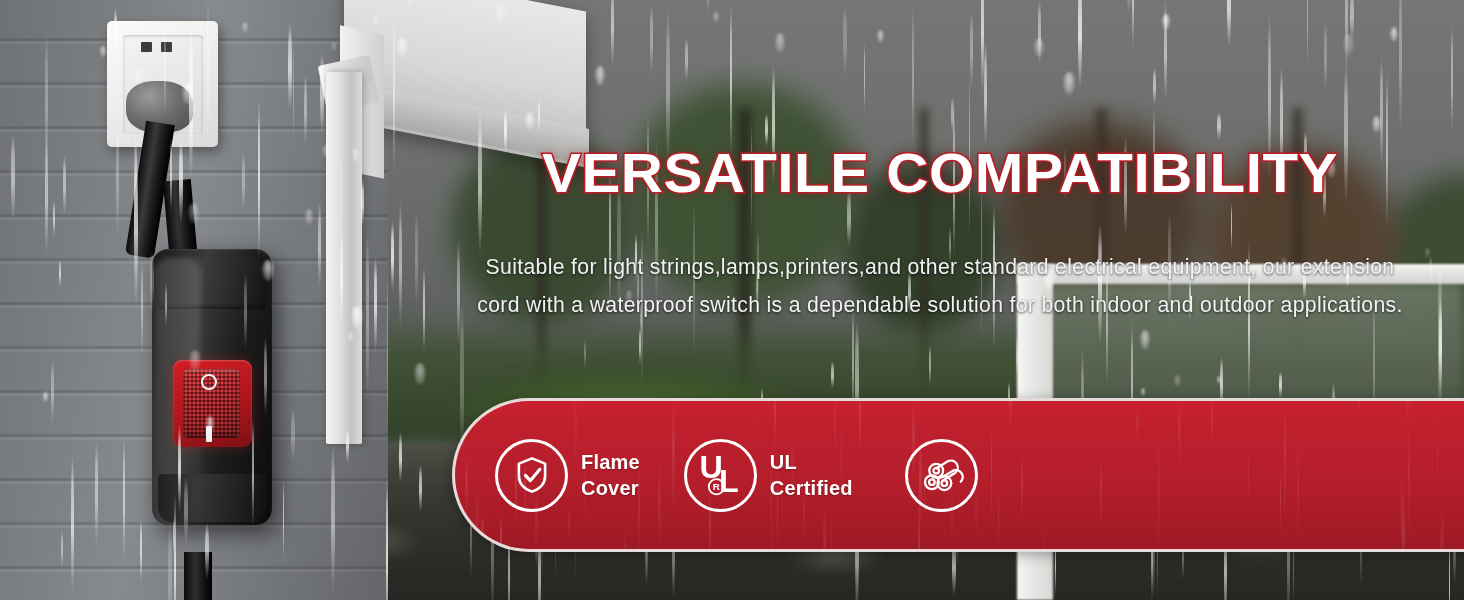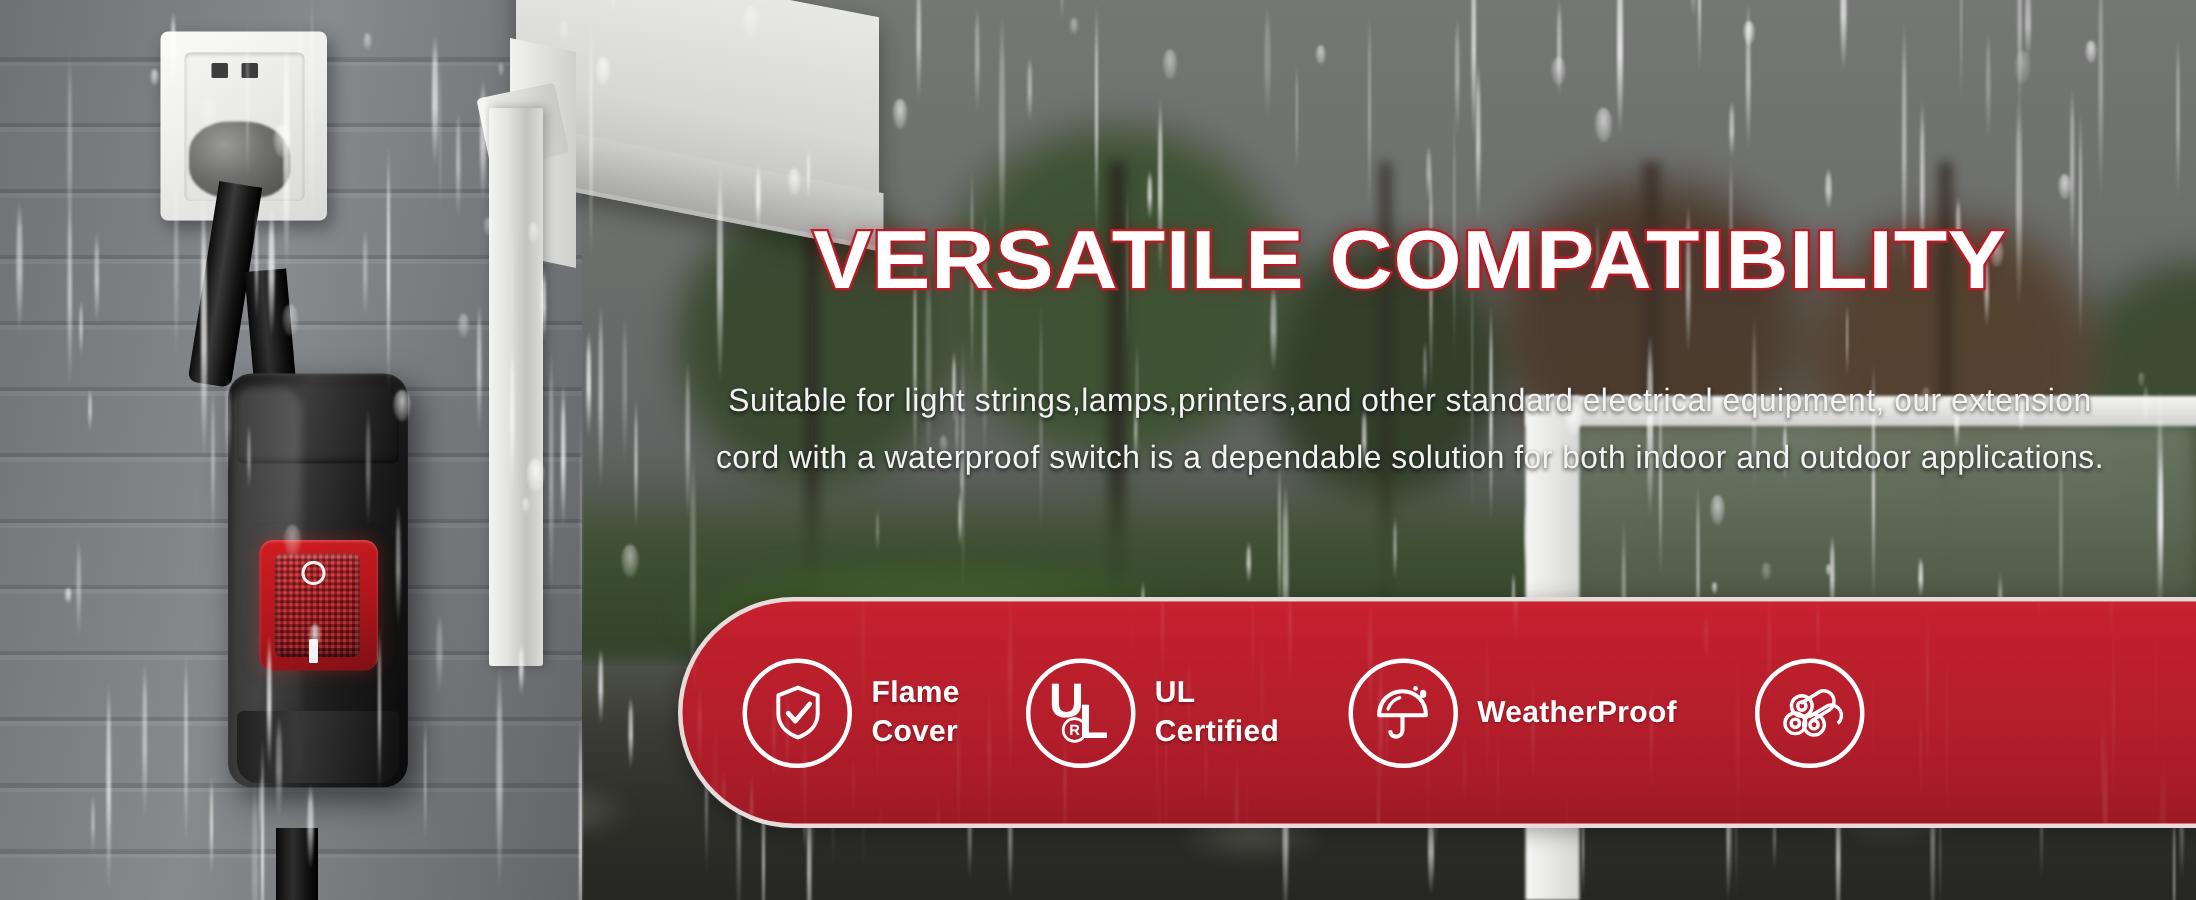--- a/index.html
+++ b/index.html
@@ -680,32 +680,20 @@
               <text x="8" y="32" class="ul-txt" fill="#fff" font-size="36" font-weight="700" font-family="Liberation Sans, sans-serif">U</text>
               <text x="30" y="48" fill="#fff" font-size="36" font-weight="700" font-family="Liberation Sans, sans-serif">L</text>
               <circle cx="27" cy="42" r="8.5" stroke="#fff" stroke-width="2" fill="none"></circle>
               <text x="23" y="46" fill="#fff" font-size="11" font-weight="700" font-family="Liberation Sans, sans-serif">R</text>
             </svg>
           </div>
           <div class="badge-label">UL
 Certified</div>
         </div>
 
-        <div class="feature f3">
-          <div class="badge-ring">
-            <svg width="44" height="44" viewBox="0 0 48 48" fill="none" aria-hidden="true">
-              <path d="M7 26 C7 15.5 14.6 8.5 24 8.5 C33.4 8.5 41 15.5 41 26 Z" stroke="#fff" stroke-width="3" stroke-linejoin="round" fill="none"></path>
-              <path d="M24 26 V36.5 C24 39.6 21.8 41.5 19.4 41.5 C17.3 41.5 15.6 40.1 15.2 38.2" stroke="#fff" stroke-width="3" stroke-linecap="round" fill="none"></path>
-              <path d="M13.5 21.5 C15.2 17 18.3 14.2 22 13.2" stroke="#fff" stroke-width="2.4" stroke-linecap="round" fill="none"></path>
-              <ellipse cx="39" cy="10.5" rx="2.3" ry="3" fill="#fff"></ellipse>
-              <circle cx="33.5" cy="6.5" r="1.7" fill="#fff"></circle>
-            </svg>
-          </div>
-          <div class="badge-label wide">WeatherProof</div>
-        </div>
 
         <div class="feature f4">
           <div class="badge-ring">
             <svg width="46" height="46" viewBox="0 0 48 48" fill="none" aria-hidden="true">
               <g stroke="#fff" stroke-width="2.4" fill="none">
                 <path d="M18.5 17.5 L31.5 9.5 A7.2 7.2 0 0 1 38.6 21.9 L25.6 29.9"></path>
                 <path d="M24 27 L37.2 19.2 A7.2 7.2 0 0 1 44 31.6"></path>
                 <circle cx="19" cy="19.5" r="7.2"></circle>
                 <circle cx="19" cy="19.5" r="2.9"></circle>
                 <circle cx="14.5" cy="31.5" r="7.2"></circle>

